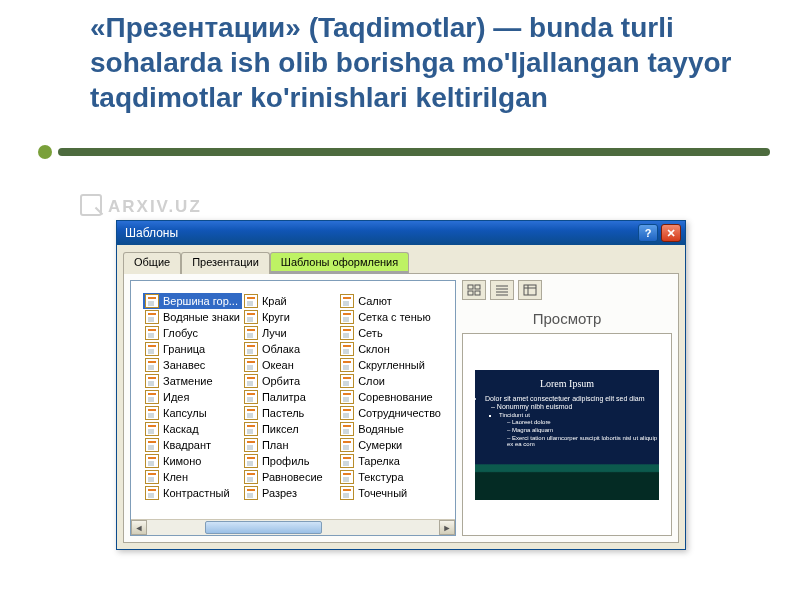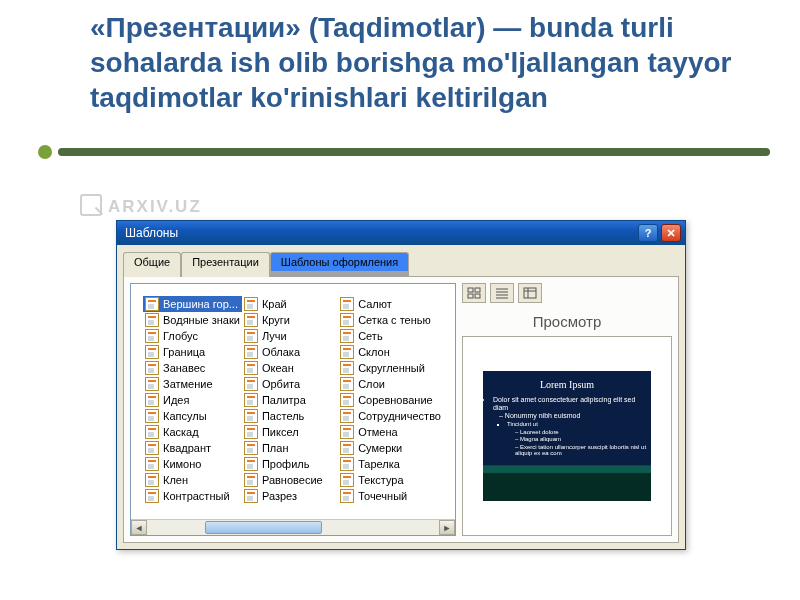--- a/index.html
+++ b/index.html
@@ -123,22 +123,22 @@
     padding: 3px 10px;
     background: #ece9d8;
     border: 1px solid #aca899;
     border-bottom: none;
     border-radius: 3px 3px 0 0;
     position: relative;
     top: 1px;
     cursor: pointer;
   }
   .tab.active {
-    background: #3b82f6;
-    border-bottom: 6px solid #a3a3a3;
+    background: #bef264;
+    border-bottom: 3px solid #a3a3a3;
     z-index: 2;
   }
   .tabinner {
     margin: 0 6px 6px 6px;
     border: 1px solid #aca899;
     background: #fcfcfa;
     flex: 1;
     display: flex;
     flex-direction: column;
     padding: 6px;
@@ -260,21 +260,21 @@
     flex: 1;
     background: #fff;
     border: 1px solid #aca899;
     margin-top: 2px;
     display: flex;
     align-items: center;
     justify-content: center;
     padding: 6px;
   }
   .slide-thumb {
-    width: 168px;
+    width: 184px;
     height: 130px;
     background: linear-gradient(to bottom,#0a1e44 0%,#0a1e44 72%,#0c5a4d 73%,#0c5a4d 78%,#042b24 79%,#042b24 100%);
     color: #fff;
     font-size: 7px;
     padding: 8px 0;
     position: relative;
   }
   .slide-thumb .stitle {
     text-align: center;
     font-size: 10px;
@@ -476,21 +476,21 @@
               <div class="item">
                 <span class="file-ico"></span>
                 <span>Соревнование</span>
               </div>
               <div class="item">
                 <span class="file-ico"></span>
                 <span>Сотрудничество</span>
               </div>
               <div class="item">
                 <span class="file-ico"></span>
-                <span>Отмена</span>
+                <span>Водяные</span>
               </div>
               <div class="item">
                 <span class="file-ico"></span>
                 <span>Сумерки</span>
               </div>
               <div class="item">
                 <span class="file-ico"></span>
                 <span>Тарелка</span>
               </div>
               <div class="item">

